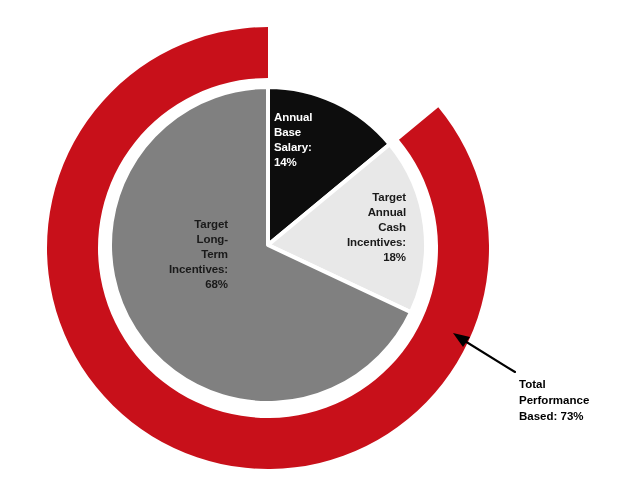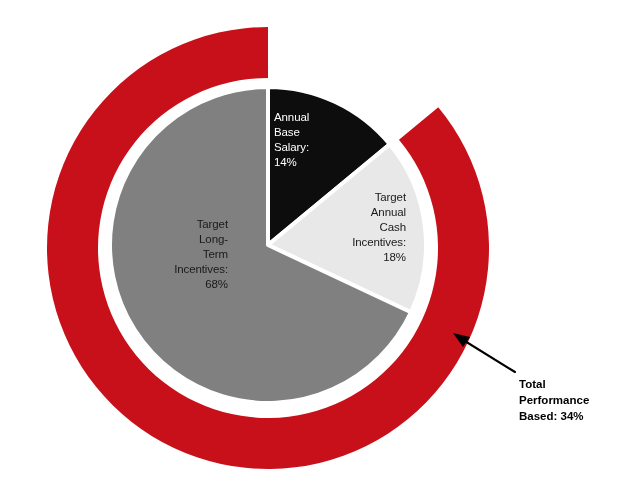--- a/index.html
+++ b/index.html
@@ -20,21 +20,21 @@
   }
   svg.chart-svg {
     position: absolute;
     left: 0;
     top: 0;
     width: 619px;
     height: 490px;
   }
   .slice-label {
     position: absolute;
-    font-weight: normal;
+    font-weight: bold;
     line-height: 1.30;
     white-space: pre-line;
     letter-spacing: -0.1px;
   }
   #label-base-salary {
     left: 274px;
     top: 110px;
     width: 78px;
     color: #ffffff;
     font-size: 11.5px;
@@ -101,15 +101,15 @@
 18%</div>
 
   <div class="slice-label" id="label-lti">Target
 Long-
 Term
 Incentives:
 68%</div>
 
   <div id="annotation-text">Total
 Performance
-Based: 34%</div>
+Based: 73%</div>
 
 </div>
 
 </body></html>

